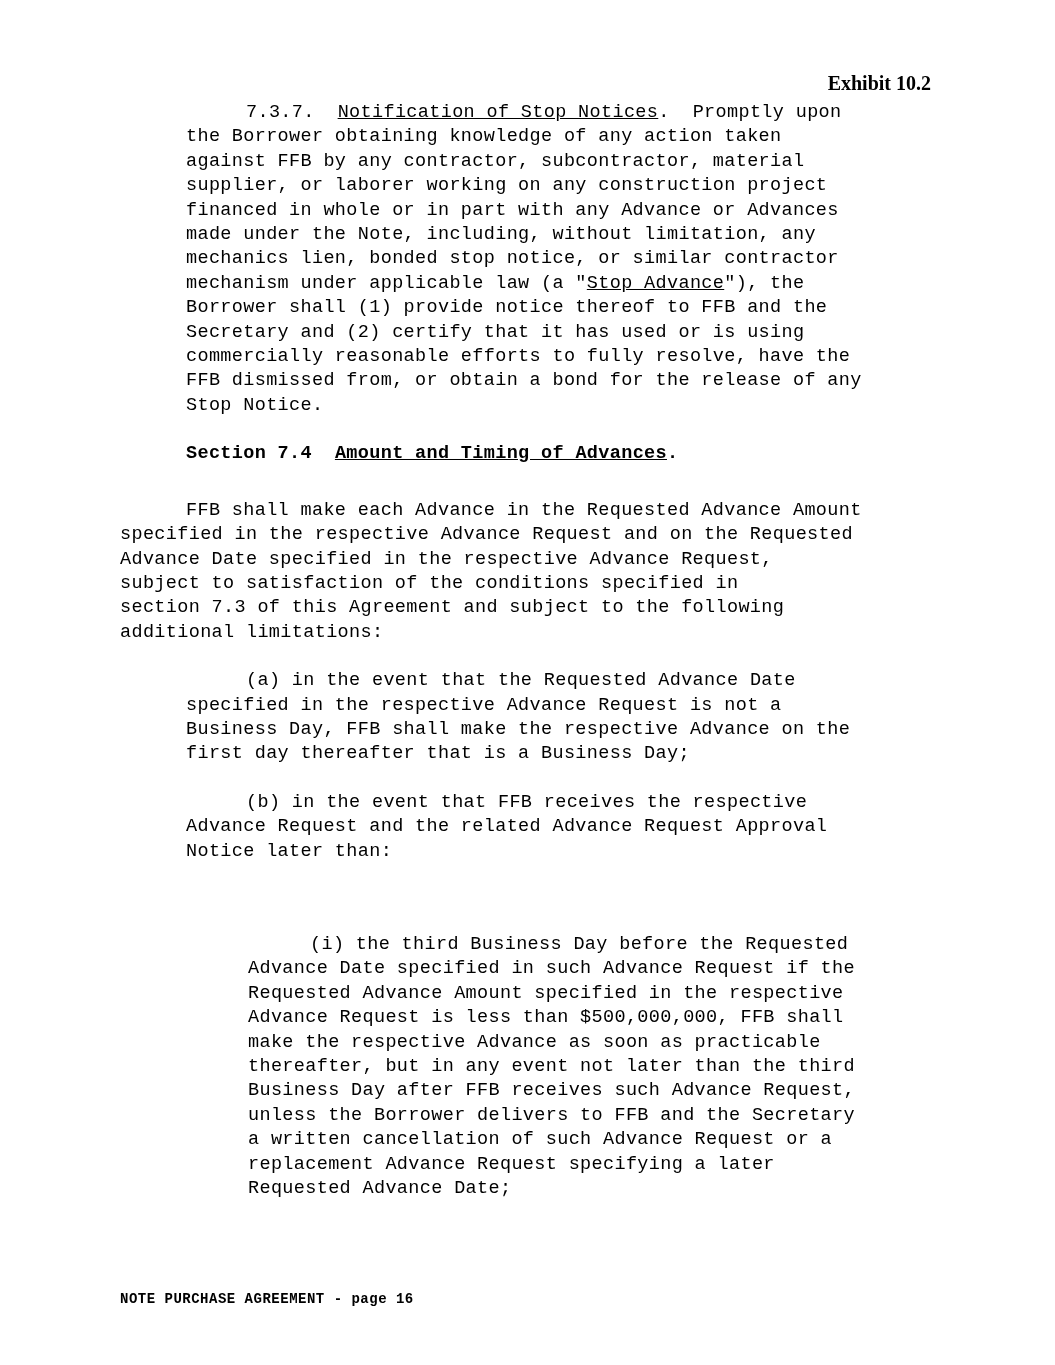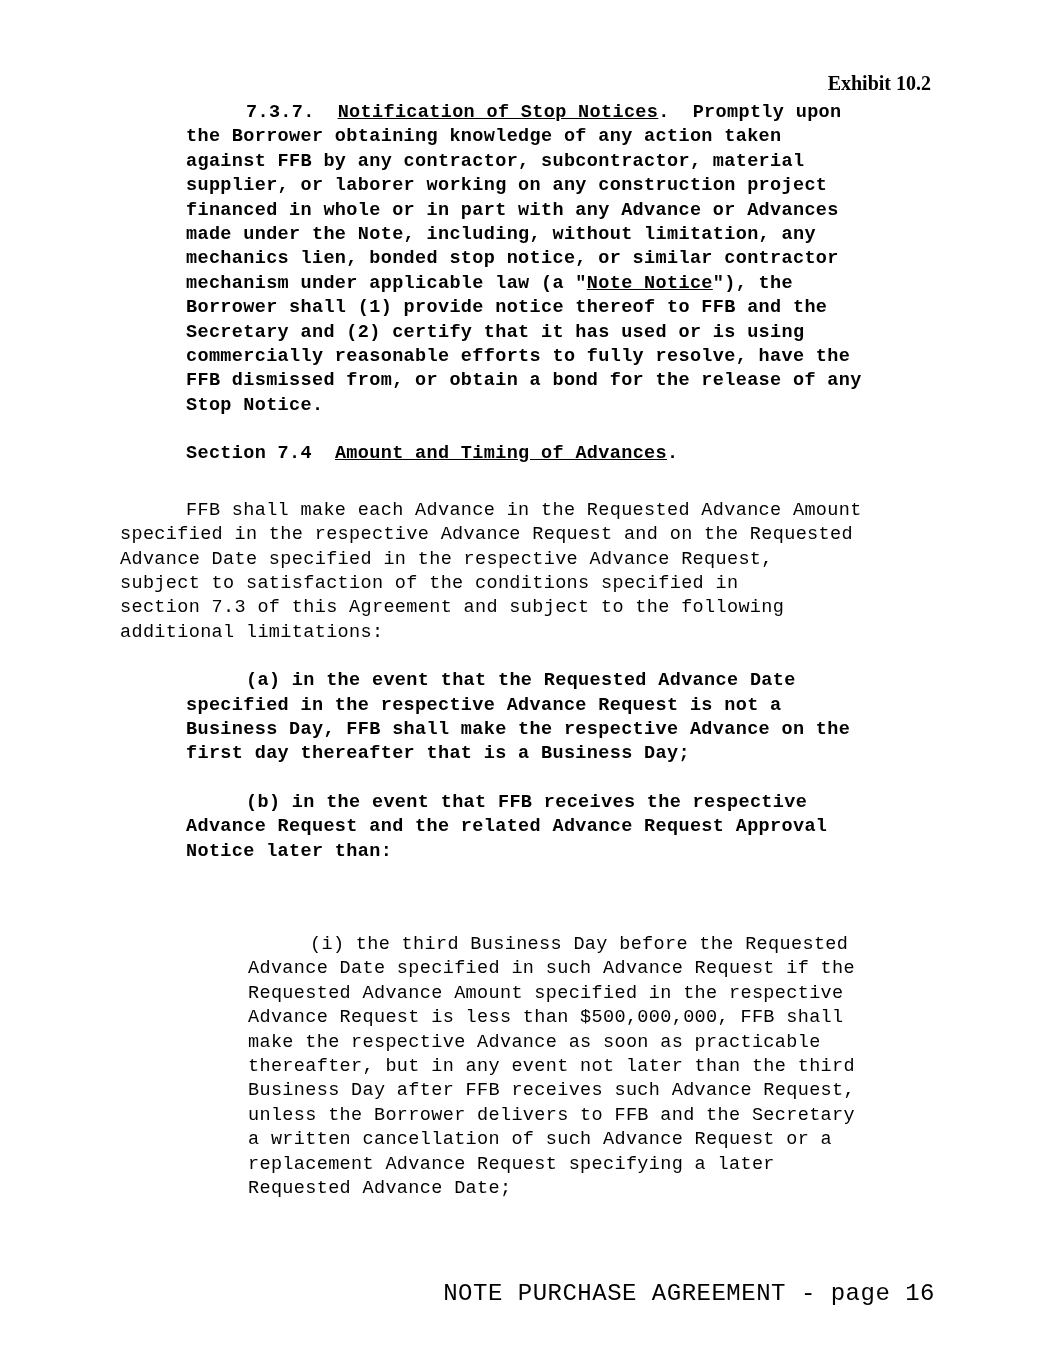--- a/index.html
+++ b/index.html
@@ -54,21 +54,20 @@
     letter-spacing: 0.35px;
     white-space: pre-wrap;
     margin: 0;
   }
   .p-flush {
     padding-left: 0;
     margin-top: 8px;
   }
   .p-indent-block {
     padding-left: 66px;
-    font-weight: bold;
   }
   .p-indent-block-2 {
     padding-left: 128px;
     margin-top: 47px;
   }
   .para-gap {
     height: 24px;
   }
   .para-gap-sm {
     height: 22px;
@@ -83,43 +82,42 @@
     padding-left: 66px;
     font-weight: bold;
     white-space: pre-wrap;
     margin: 0;
   }
   .footer {
     position: absolute;
     left: 120px;
     right: 120px;
     bottom: 58px;
-    text-align: right;
-    font-weight: normal;
-    font-size: 24px;
+    font-weight: bold;
+    font-size: 14px;
     letter-spacing: 0.5px;
     white-space: pre;
   }
 </style>
 </head>
 <body>
 
 <div class="page">
 
   <div class="exhibit-line">Exhibit 10.2</div>
 
 
   <p class="body-text p-indent-block"><span style="display:inline-block;width:60px"></span><span>7.3.7.</span>  <span class="u">Notification of Stop Notices</span><span>.  Promptly upon
 the Borrower obtaining knowledge of any action taken
 against FFB by any contractor, subcontractor, material
 supplier, or laborer working on any construction project
 financed in whole or in part with any Advance or Advances
 made under the Note, including, without limitation, any
 mechanics lien, bonded stop notice, or similar contractor
-mechanism under applicable law (a "</span><span class="u">Note Notice</span><span>"), the
+mechanism under applicable law (a "</span><span class="u">Stop Advance</span><span>"), the
 Borrower shall (1) provide notice thereof to FFB and the
 Secretary and (2) certify that it has used or is using
 commercially reasonable efforts to fully resolve, have the
 FFB dismissed from, or obtain a bond for the release of any
 Stop Notice.</span></p>
 
   <div class="para-gap"></div>
 
   <p class="section-head"><span>Section 7.4</span>  <span class="u">Amount and Timing of Advances</span><span>.</span></p>
 

